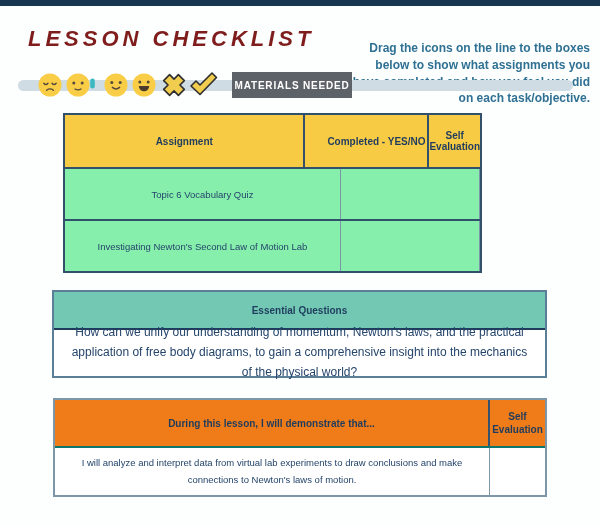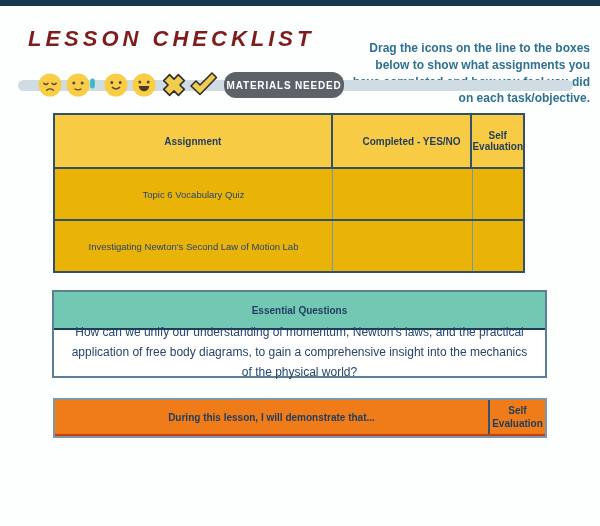--- a/index.html
+++ b/index.html
@@ -28,50 +28,50 @@
   .icon { position:absolute; top:73px; }
   .icon svg { display:block; }
   #icon-1 { left:38px; }
   #icon-2 { left:66px; }
   #icon-3 { left:104px; }
   #icon-4 { left:132px; }
   #icon-5 { left:161px; top:72px; }
   #icon-6 { left:188px; top:71px; }
 
   .materials-btn {
-    position:absolute; left:224px; top:72px; width:120px; height:26px;
-    background:#5d6168; border-radius:12px; border:none;
+    position:absolute; left:232px; top:72px; width:120px; height:26px;
+    background:#5d6168; border-radius:0; border:none;
     color:#ffffff; font-size:10px; font-weight:bold; letter-spacing:0.8px;
     display:flex; align-items:center; justify-content:center;
     font-family:"Liberation Sans", sans-serif; cursor:pointer;
   }
 
   .cell { display:flex; align-items:center; justify-content:center; text-align:center; }
 
   
-  .assign-table { position:absolute; left:53px; top:113px; width:472px; border:2px solid #31506b; }
+  .assign-table { position:absolute; left:63px; top:113px; width:419px; border:2px solid #31506b; }
   .assign-header { display:flex; height:52px; background:#f8cb45; }
   .assign-header .cell { font-size:10px; font-weight:bold; color:#1f3c5e; border-right:2px solid #31506b; }
   .assign-header .cell:last-child { border-right:none; }
-  .assign-row { display:flex; height:52px; background:#eab308; border-top:2px solid #31506b; }
+  .assign-row { display:flex; height:52px; background:#86efac; border-top:2px solid #31506b; }
   .assign-row .cell { font-size:9.5px; color:#25456b; border-right:1.5px solid #7d97a8; }
   .assign-row .cell:last-child { border-right:none; }
   .col-a { width:278px; } .col-b { width:120px;margin-left:20px; } .col-c { flex:1; }
 
   
   .eq-section { position:absolute; left:52px; top:290px; width:495px; border:2px solid #5c7f99; }
   .eq-header { height:38px; background:#72c8b3; border-bottom:2px solid #1f3c5e;
     display:flex; align-items:center; justify-content:center;
     font-size:10px; font-weight:bold; color:#1f3c5e; }
   .eq-body { height:46px; background:#ffffff; display:flex; align-items:center; justify-content:center;
     text-align:center; font-size:12px; line-height:1.65; color:#25456b; padding:0 14px; }
 
   
   .obj-table { position:absolute; left:53px; top:398px; width:494px; border:2px solid #7d97a8; }
-  .obj-header { display:flex; height:36px; background:#ef7c18; border-bottom:2px solid #c2410c; }
+  .obj-header { display:flex; height:48px; background:#ef7c18; border-bottom:2px solid #0f766e; }
   .obj-header .cell { font-size:10px; font-weight:bold; color:#1f3c5e; line-height:1.3; }
   .obj-header .cell:first-child { border-right:2px solid #35536e; }
   .obj-row { display:flex; height:47px; background:#ffffff; }
   .obj-row .cell { font-size:9.5px; line-height:1.7; color:#25456b; padding:0 8px; }
   .obj-row .cell:first-child { border-right:1.5px solid #7d97a8; }
   .obj-col-a { width:435px; } .obj-col-b { flex:1; }
 </style>
 </head>
 <body>
 
@@ -155,13 +155,17 @@
 <div class="eq-section">
   <div class="eq-header">Essential Questions</div>
   <div class="eq-body">How can we unify our understanding of momentum, Newton's laws, and the practical application of free body diagrams, to gain a comprehensive insight into the mechanics of the physical world?</div>
 </div>
 
 <div class="obj-table">
   <div class="obj-header">
     <div class="cell obj-col-a">During this lesson, I will demonstrate that...</div>
     <div class="cell obj-col-b">Self Evaluation</div>
   </div>
+  <div class="obj-row">
+    <div class="cell obj-col-a">I will analyze and interpret data from virtual lab experiments to draw conclusions and make connections to Newton's laws of motion.</div>
+    <div class="cell obj-col-b"></div>
+  </div>
 </div>
 
 </body></html>

